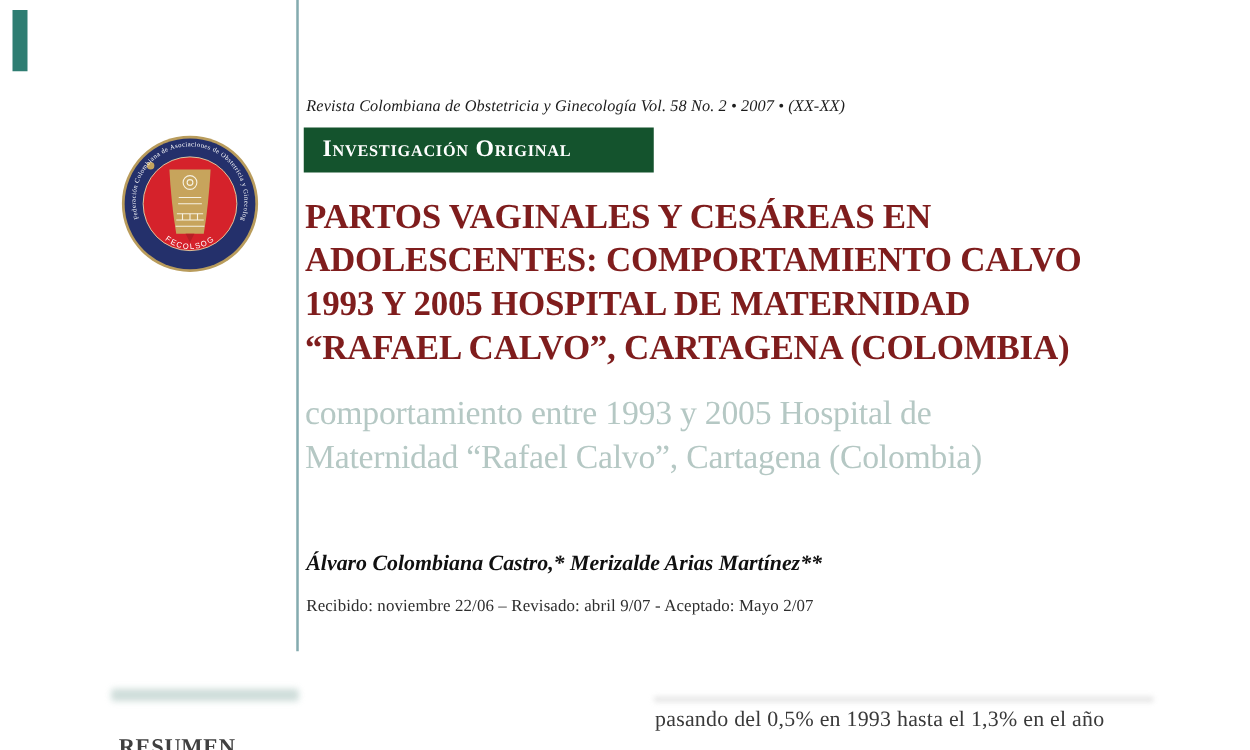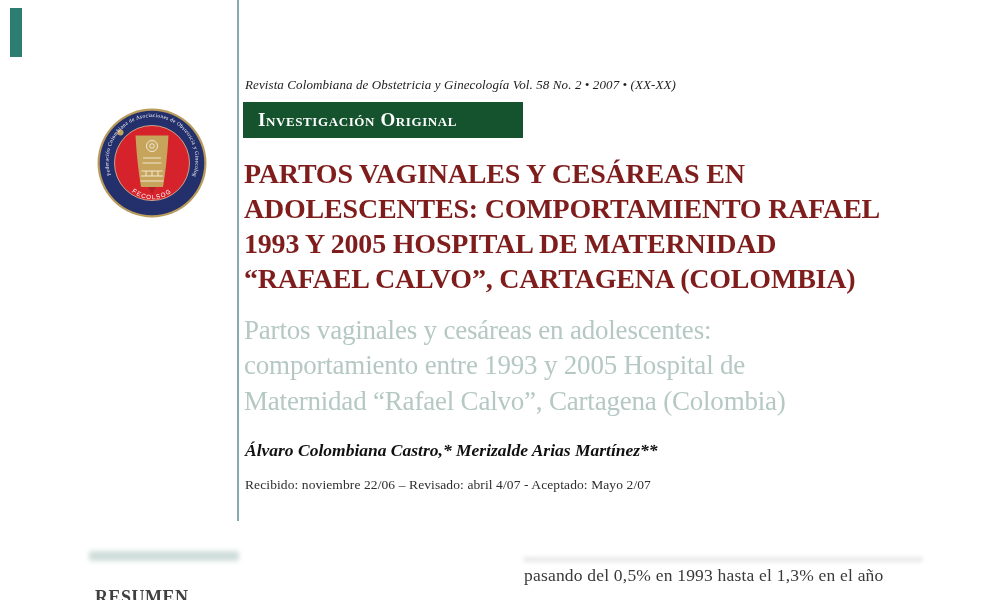--- a/index.html
+++ b/index.html
@@ -122,33 +122,32 @@
 </svg>
 
 <div class="abs" id="journal-citation">Revista Colombiana de Obstetricia y Ginecología Vol. 58 No. 2 • 2007 • (XX-XX)</div>
 
 <div class="abs" id="section-box">
   <span id="section-label">Investigación Original</span>
 </div>
 
 <div class="abs" id="article-title">
   <div>PARTOS VAGINALES Y CESÁREAS EN</div>
-  <div>ADOLESCENTES: COMPORTAMIENTO RAFAEL</div>
+  <div>ADOLESCENTES: COMPORTAMIENTO CALVO</div>
   <div>1993 Y 2005 HOSPITAL DE MATERNIDAD</div>
   <div>“RAFAEL CALVO”, CARTAGENA (COLOMBIA)</div>
 </div>
 
 <div class="abs" id="article-subtitle">
-  <div>Partos vaginales y cesáreas en adolescentes:</div>
   <div>comportamiento entre 1993 y 2005 Hospital de</div>
   <div>Maternidad “Rafael Calvo”, Cartagena (Colombia)</div>
 </div>
 
 <div class="abs" id="authors-line">Álvaro Colombiana Castro,* Merizalde Arias Martínez**</div>
 
-<div class="abs" id="dates-line">Recibido: noviembre 22/06 – Revisado: abril 4/07 - Aceptado: Mayo 2/07</div>
+<div class="abs" id="dates-line">Recibido: noviembre 22/06 – Revisado: abril 9/07 - Aceptado: Mayo 2/07</div>
 
 <div class="abs" id="remnant-left"></div>
 <div class="abs" id="remnant-right"></div>
 
 <div class="abs" id="abstract-heading">RESUMEN</div>
 
 <div class="abs" id="body-fragment">pasando del 0,5% en 1993 hasta el 1,3% en el año</div>
 
 </body></html>

